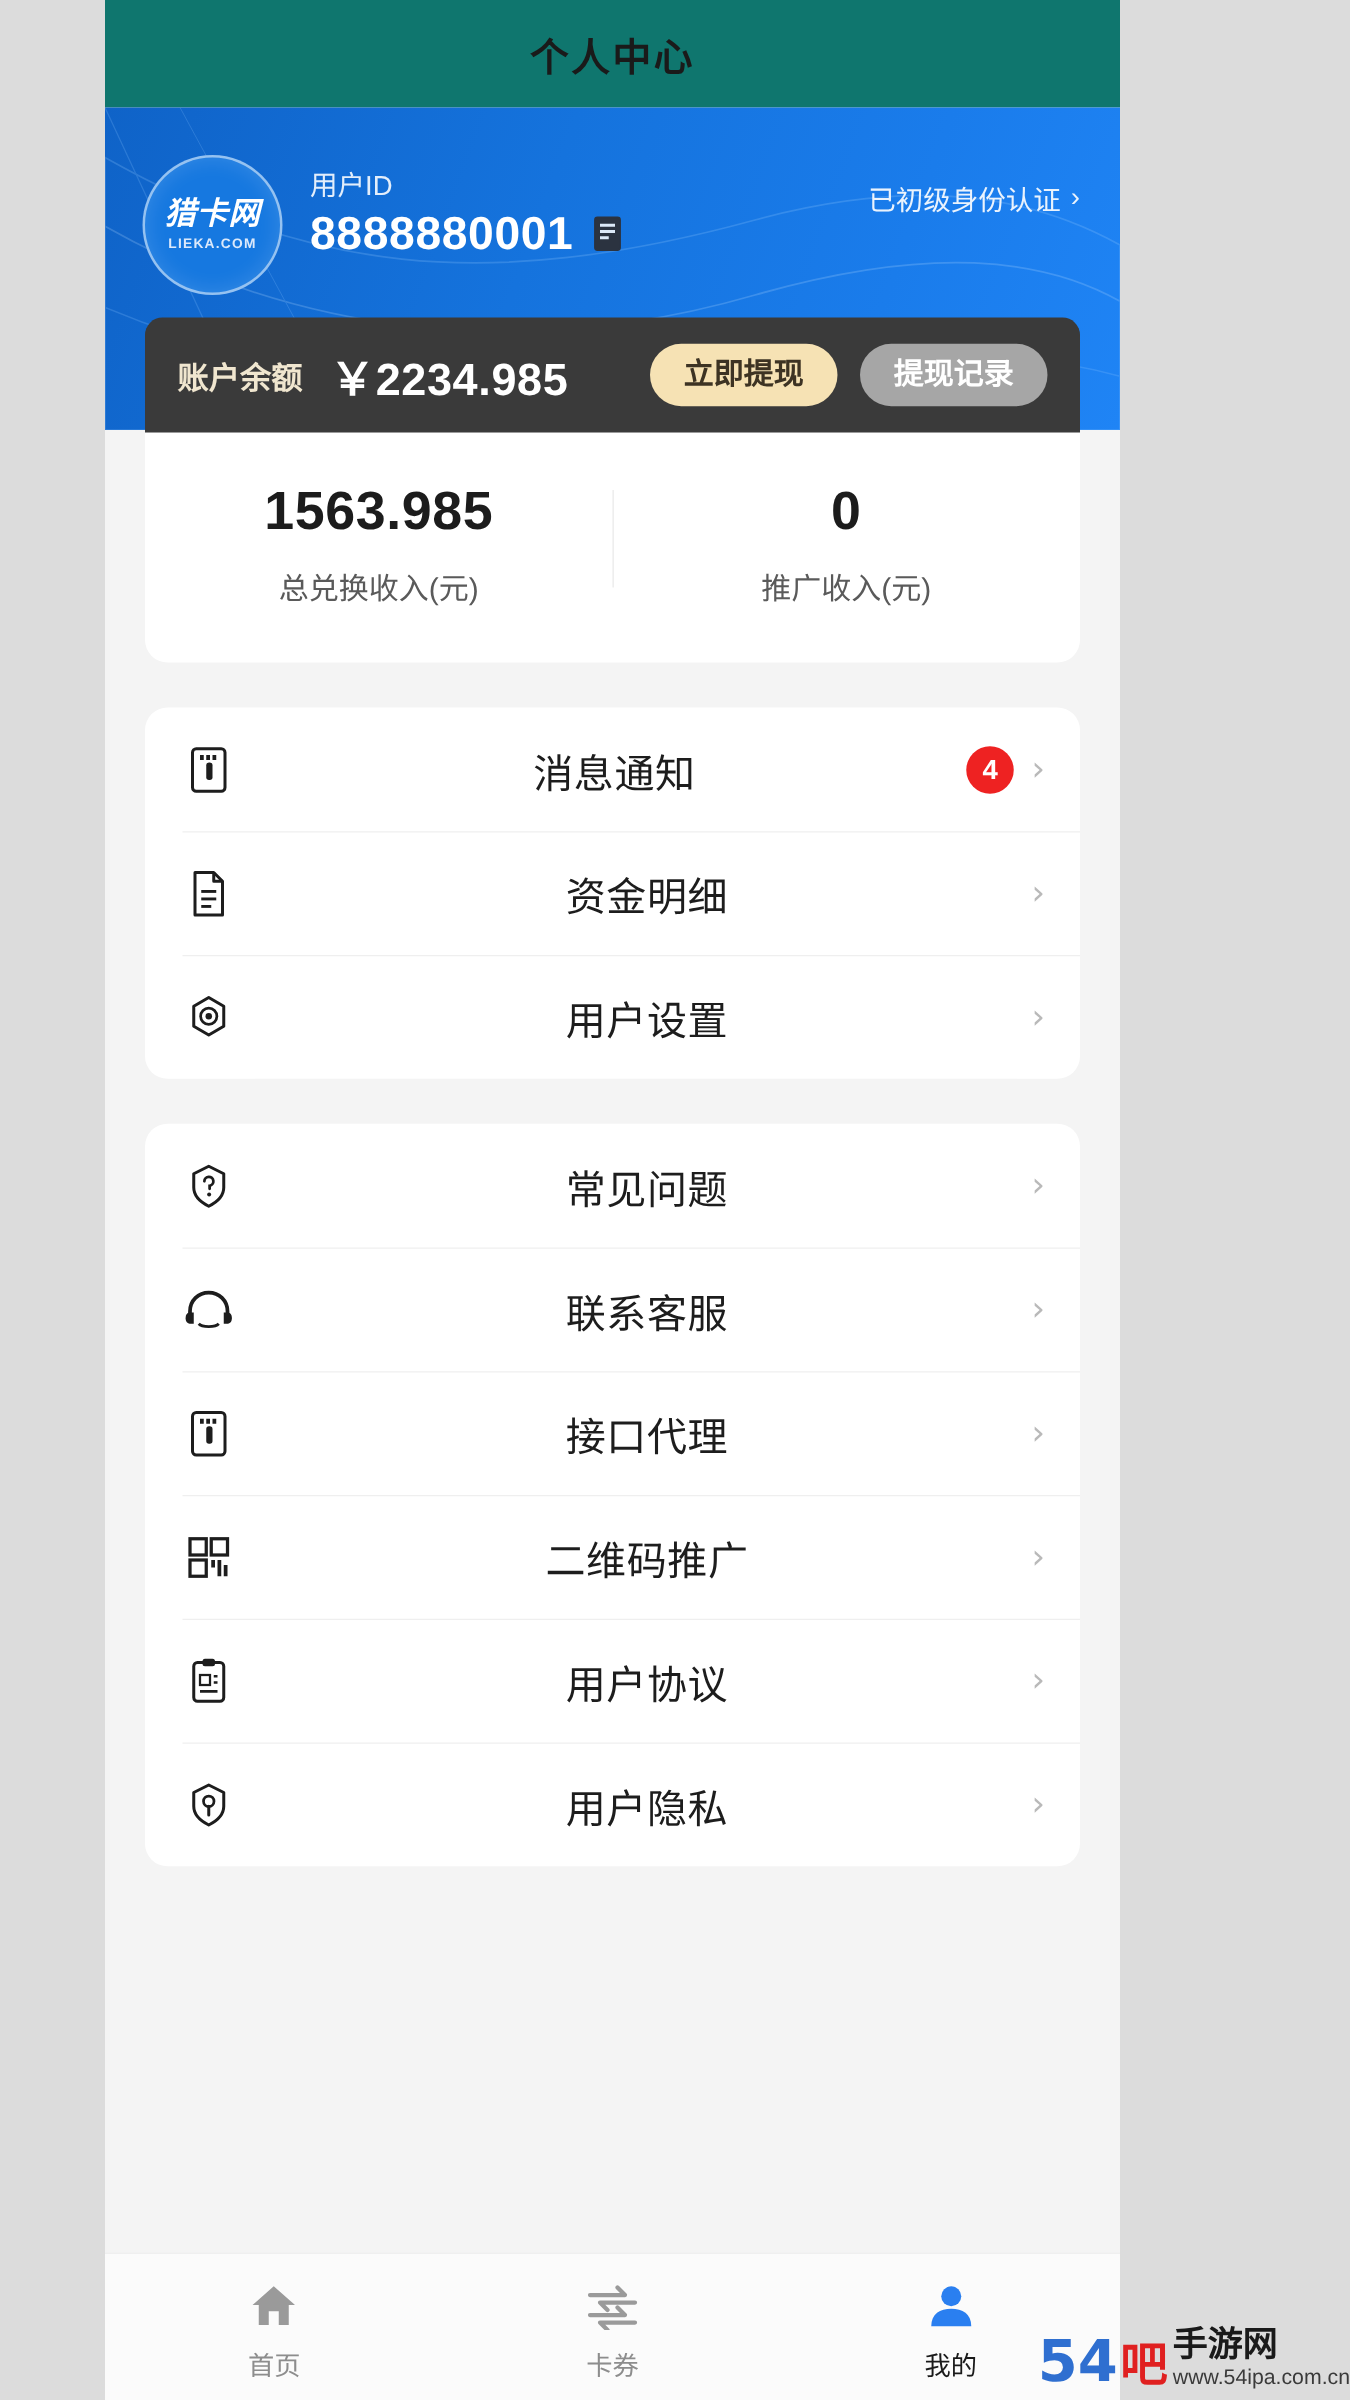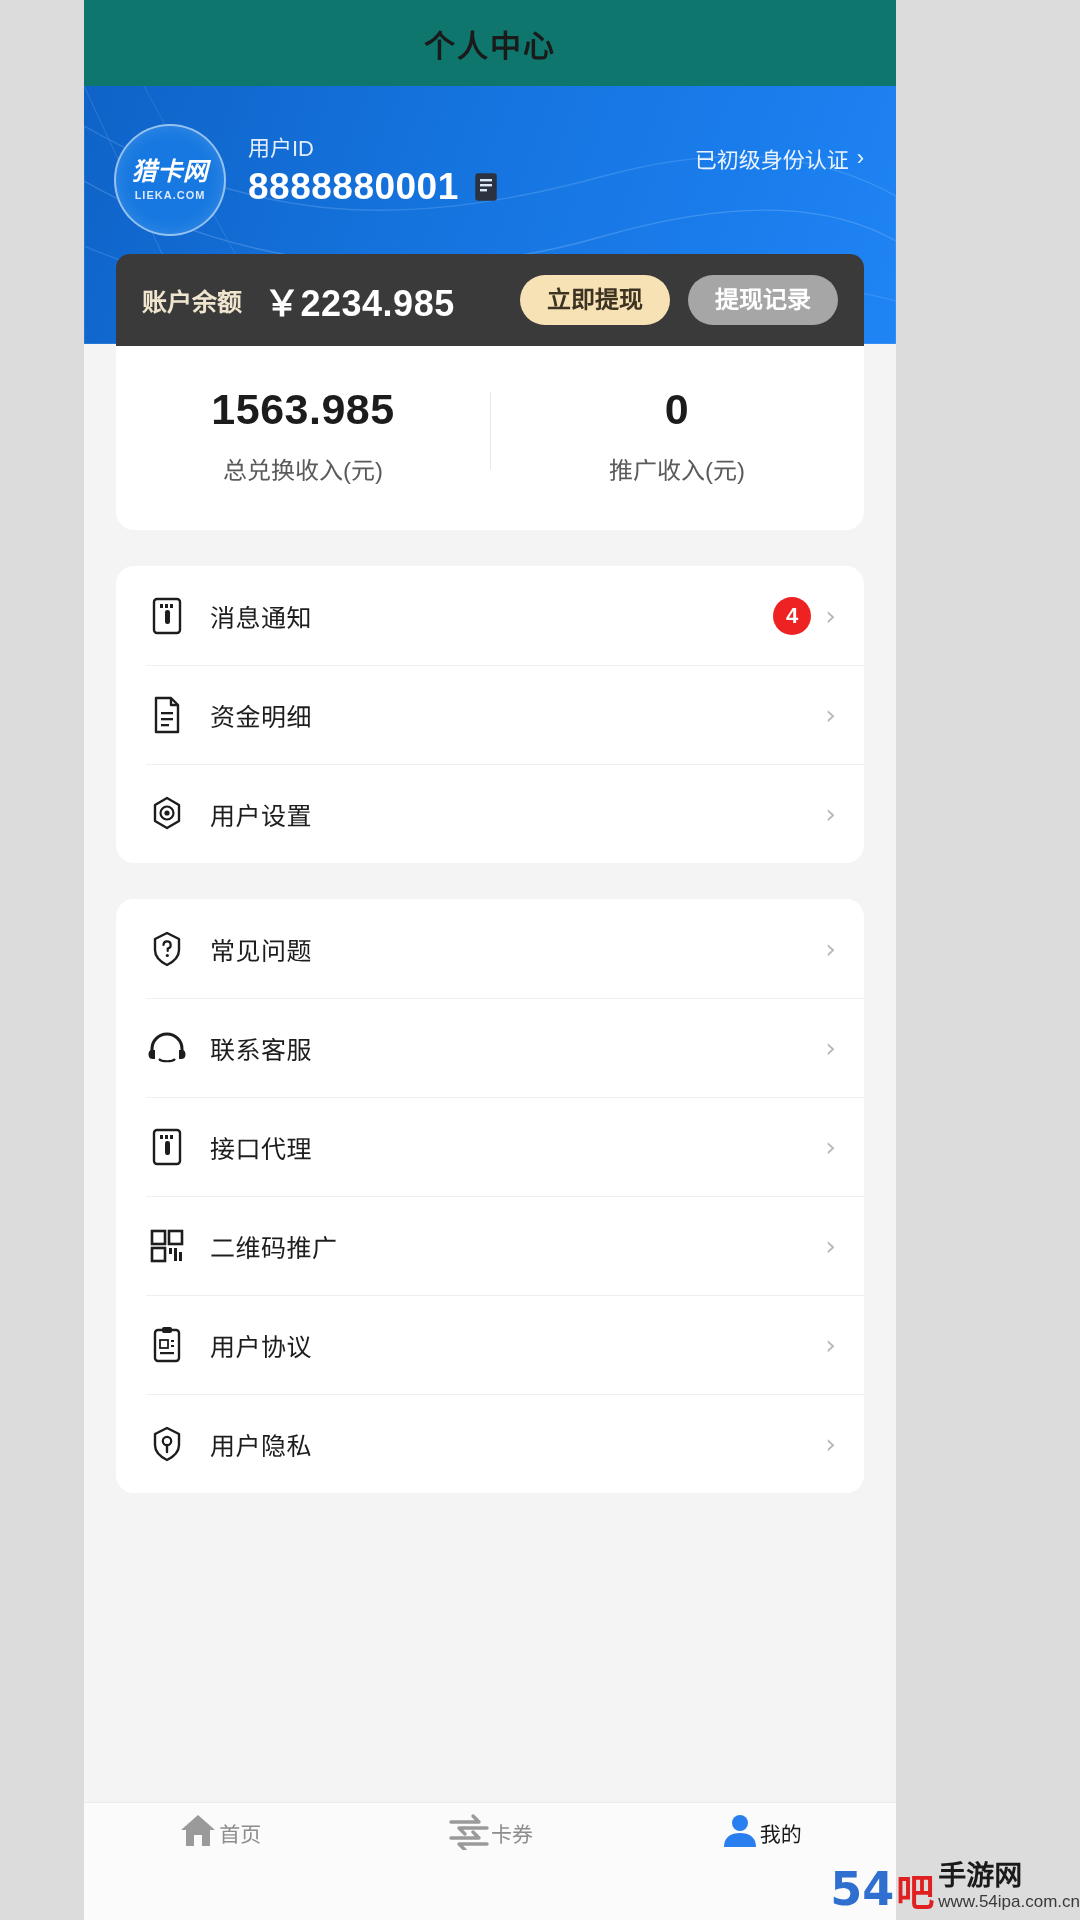--- a/index.html
+++ b/index.html
@@ -145,23 +145,24 @@
   }
   .row + .row::before {
     content:""; position:absolute; left:30px; right:0; top:0;
     height:1px; background:#efefef;
   }
   .row .ico {
     width:42px; height:42px; flex:0 0 auto;
     display:flex; align-items:center; justify-content:center;
   }
   .row .label {
-    font-size:25px; color:#1d1d1d;
+    font-size:32px; color:#1d1d1d;
     margin-left:22px; flex:1 1 auto;
     letter-spacing:.5px;
+    text-align:center;
   }
   .badge {
     min-width:38px; height:38px; border-radius:19px;
     background:#ee2222; color:#fff;
     font-size:22px; font-weight:bold;
     display:flex; align-items:center; justify-content:center;
     padding:0 9px; margin-right:14px;
   }
   .chev-r {
     font-size:27px; color:#b9b9b9; line-height:1;
@@ -170,22 +171,22 @@
 
   
   .tabbar {
     position:absolute; left:0; bottom:0; width:812px;
     height:118px; background:#fbfbfb;
     border-top:1px solid #ececec;
     display:flex;
   }
   .tab {
     flex:1 1 25%;
-    display:flex; flex-direction:row;
-    justify-content:center;
+    display:flex; flex-direction:column;
+    align-items:center; justify-content:center;
     padding-top:6px;
   }
   .tab .tlabel { font-size:21px; color:#8d8d8d; margin-top:9px; }
   .tab.active .tlabel { color:#1a1a1a; }
   .tab .ticon { height:44px; display:flex; align-items:center; }
 
   
   .watermark {
     position:absolute; right:0; bottom:8px;
     z-index:40;

